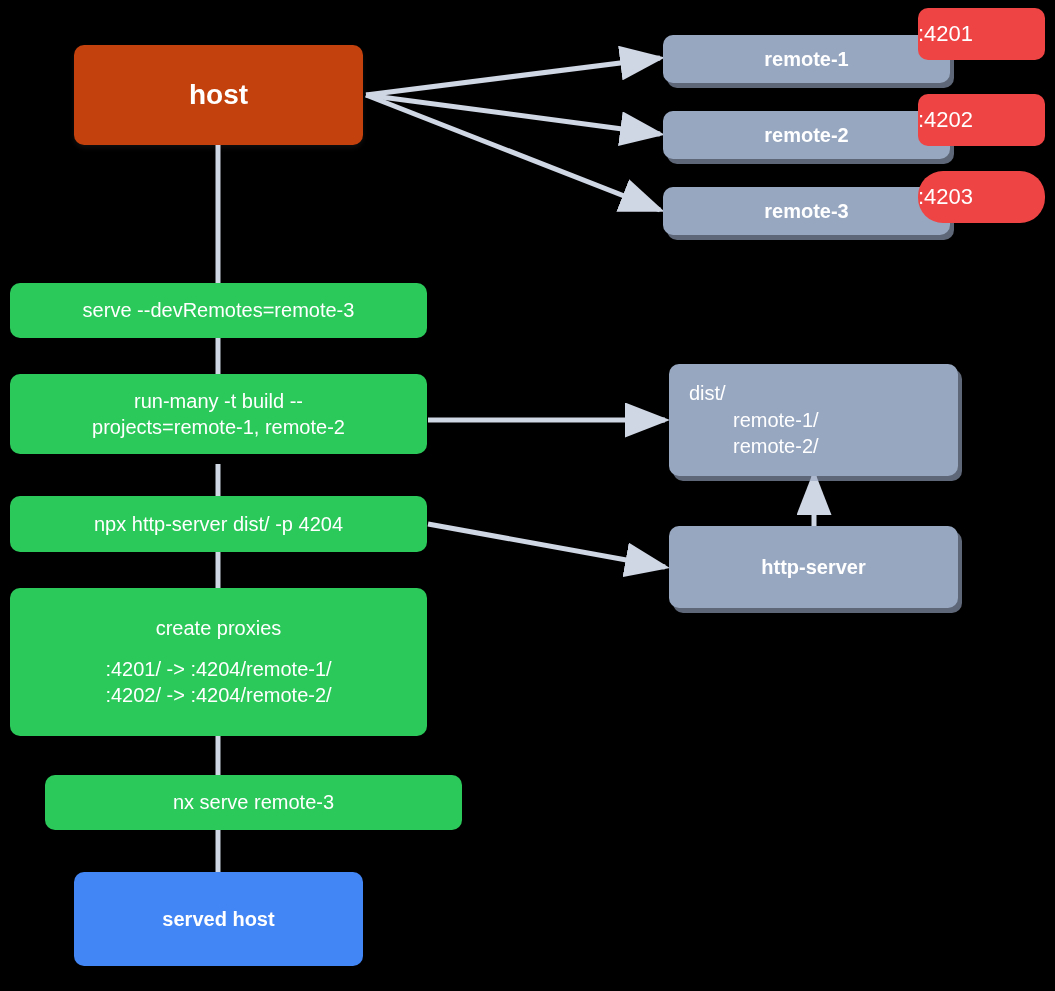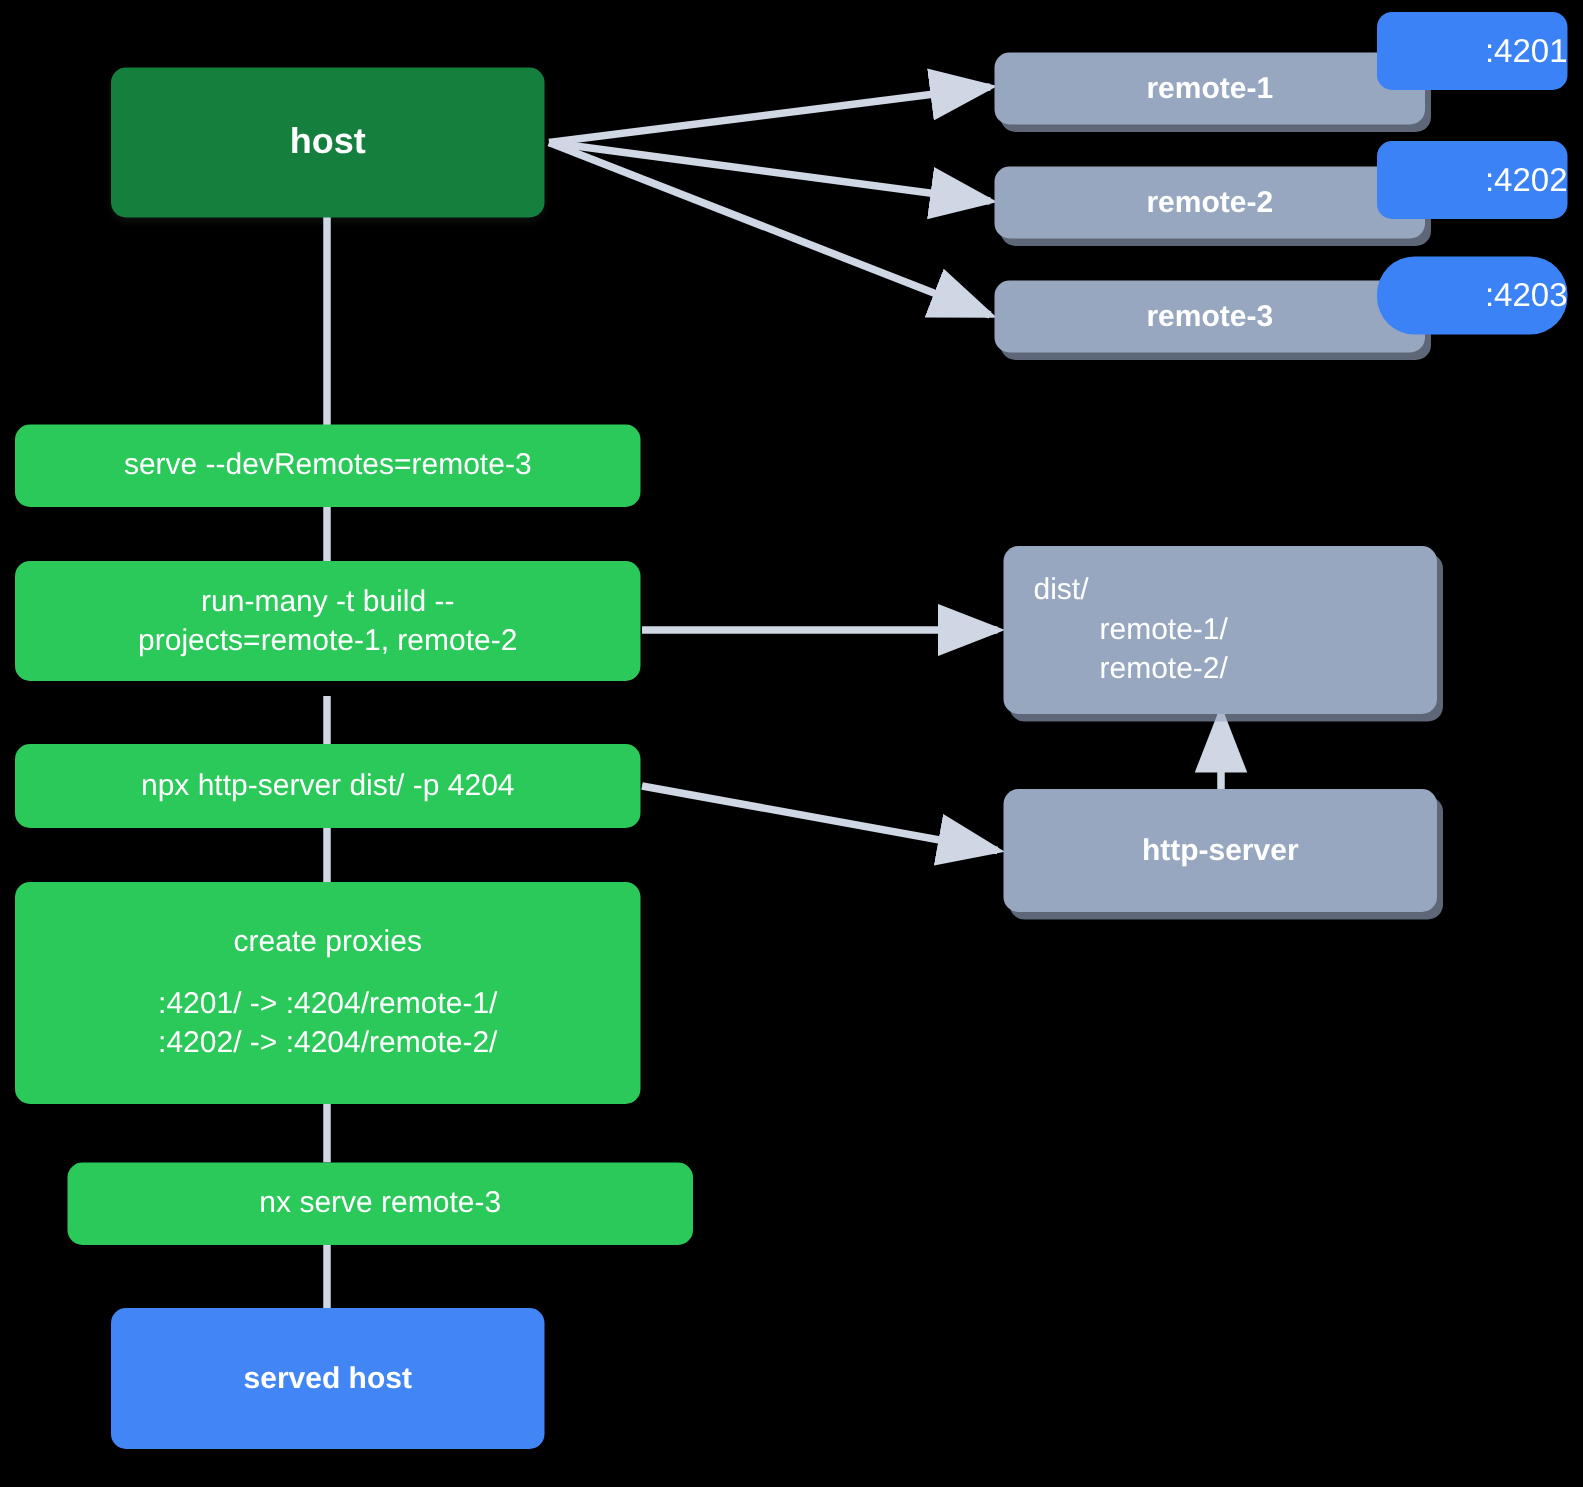--- a/index.html
+++ b/index.html
@@ -28,51 +28,51 @@
     display: flex;
     flex-direction: column;
     align-items: center;
     justify-content: center;
     text-align: center;
     color: #ffffff;
     border-radius: 10px;
     line-height: 1.32;
   }
   .node-blue-cyan {
-    background: #15803d;
+    background: #c2410c;
     font-weight: bold;
-    font-size: 24px;
+    font-size: 28px;
     box-shadow: 0 3px 5px rgba(255,255,255,0.06);
   }
   .node-blue {
     background: #4285F4;
     font-weight: bold;
     font-size: 20px;
   }
   .node-green {
     background: #2BC85A;
     font-size: 20px;
     font-weight: normal;
   }
   .node-grey {
     background: #97A7C0;
     font-size: 20px;
     font-weight: bold;
     box-shadow: 4px 5px 0 0 rgba(151,167,192,0.62);
   }
   .badge {
     position: absolute;
-    background: #3b82f6;
+    background: #ef4444;
     color: #ffffff;
     border-radius: 10px;
     font-size: 22px;
     font-weight: normal;
     display: flex;
     align-items: center;
-    justify-content: flex-end;
+    justify-content: flex-start;
     z-index: 5;
   }
   .dist-node {
     align-items: flex-start;
     justify-content: center;
     font-weight: normal;
     padding-left: 20px;
   }
   .dist-line { display: block; text-align: left; white-space: pre; }
   .dist-indent { padding-left: 44px; }

